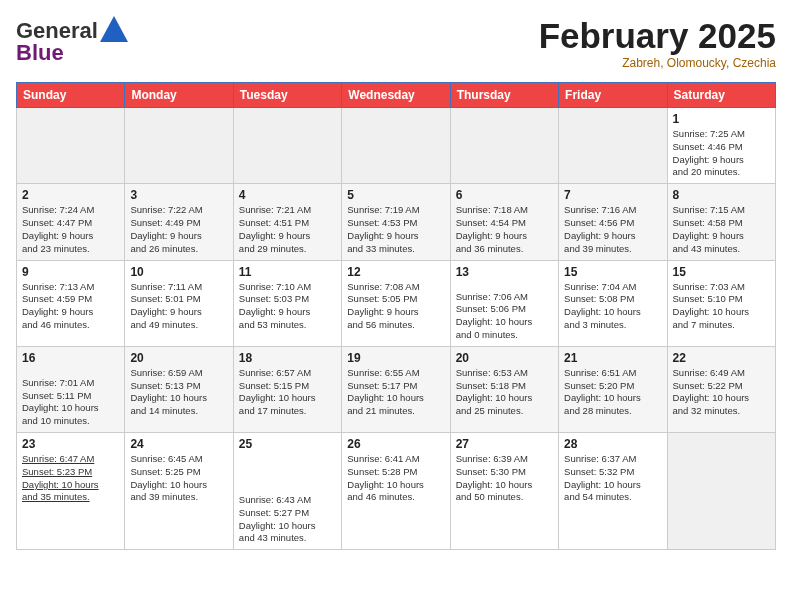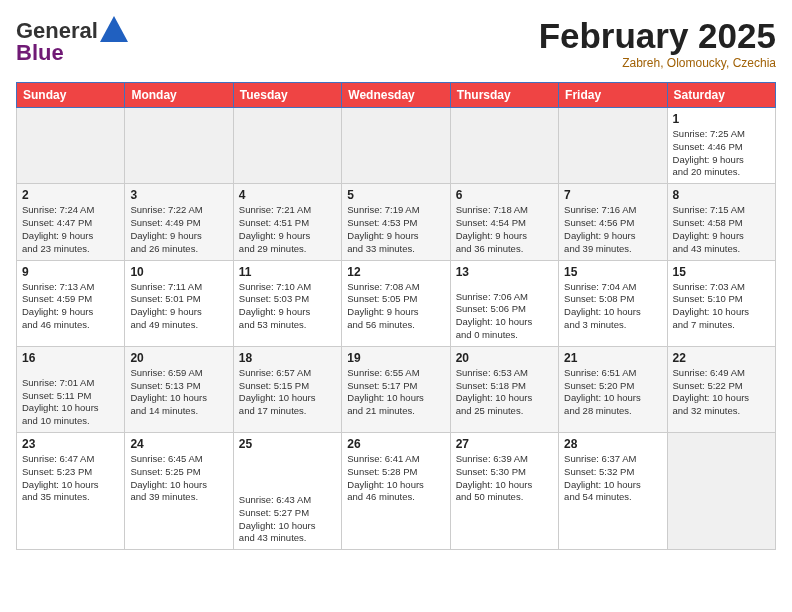--- a/index.html
+++ b/index.html
@@ -277,21 +277,21 @@
           <span class="day-num">22</span>
           <div class="day-info" style="white-space: pre-line;">Sunrise: 6:49 AM
 Sunset: 5:22 PM
 Daylight: 10 hours
 and 32 minutes.</div>
         </td>
       </tr>
       <tr>
         <td>
           <span class="day-num">23</span>
-          <div class="day-info" style="white-space: pre-line;">Sunrise: 6:47 AM
+          <div class="day-info" style="white-space: pre-line; text-decoration: underline;">Sunrise: 6:47 AM
 Sunset: 5:23 PM
 Daylight: 10 hours
 and 35 minutes.</div>
         </td>
         <td>
           <span class="day-num">24</span>
           <div class="day-info" style="white-space: pre-line;">Sunrise: 6:45 AM
 Sunset: 5:25 PM
 Daylight: 10 hours
 and 39 minutes.</div>

